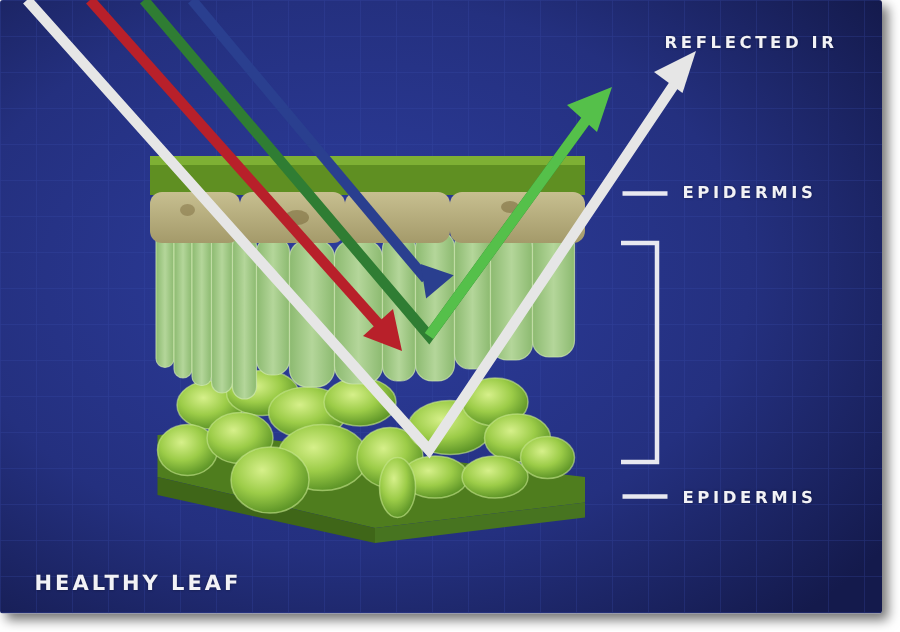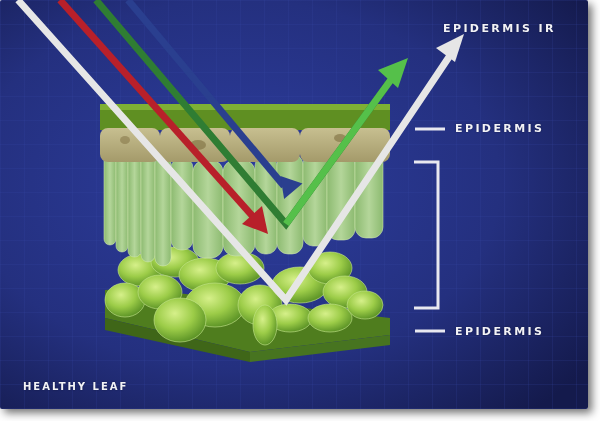--- a/index.html
+++ b/index.html
@@ -13,21 +13,21 @@
     .label {
       position: absolute; color: #f2f2f6;
       font-family: "DejaVu Sans", sans-serif; font-weight: bold;
       font-size: 11px; letter-spacing: 2.4px; white-space: nowrap;
       text-shadow: 0 0 2px rgba(0,0,0,0.4);
     }
     .lbl-ir { left: 443px; top: 22px; }
     .lbl-epi-top { left: 455px; top: 122px; }
     .lbl-meso { left: 455px; top: 233px; }
     .lbl-epi-bot { left: 455px; top: 325px; }
-    .lbl-title { left: 23px; top: 381px; font-size: 10px; letter-spacing: 2px; }
+    .lbl-title { left: 23px; top: 381px; font-size: 14px; letter-spacing: 2px; }
   </style>
 </head>
 <body>
 
 <div class="frame">
   <svg width="588" height="409" viewBox="0 0 588 409">
     <defs>
       <radialGradient id="bg" cx="40%" cy="45%" r="75%">
         <stop offset="0%" stop-color="#2d3d9e"></stop>
         <stop offset="60%" stop-color="#24307f"></stop>
@@ -124,17 +124,17 @@
       <polygon points="464,34 436,48 455,62" fill="#e6e6e6"></polygon>
     </g>
 
     <g stroke="#e8e8f0" stroke-width="3" fill="none">
       <line x1="415" y1="129" x2="445" y2="129"></line>
       <polyline points="414,162 438,162 438,308 414,308"></polyline>
       <line x1="415" y1="331" x2="445" y2="331"></line>
     </g>
   </svg>
 
-  <div class="label lbl-ir">EPIDERMIS IR</div>
+  <div class="label lbl-ir">REFLECTED IR</div>
   <div class="label lbl-epi-top">EPIDERMIS</div>
   <div class="label lbl-epi-bot">EPIDERMIS</div>
   <div class="label lbl-title">HEALTHY LEAF</div>
 </div>
 
 </body></html>

